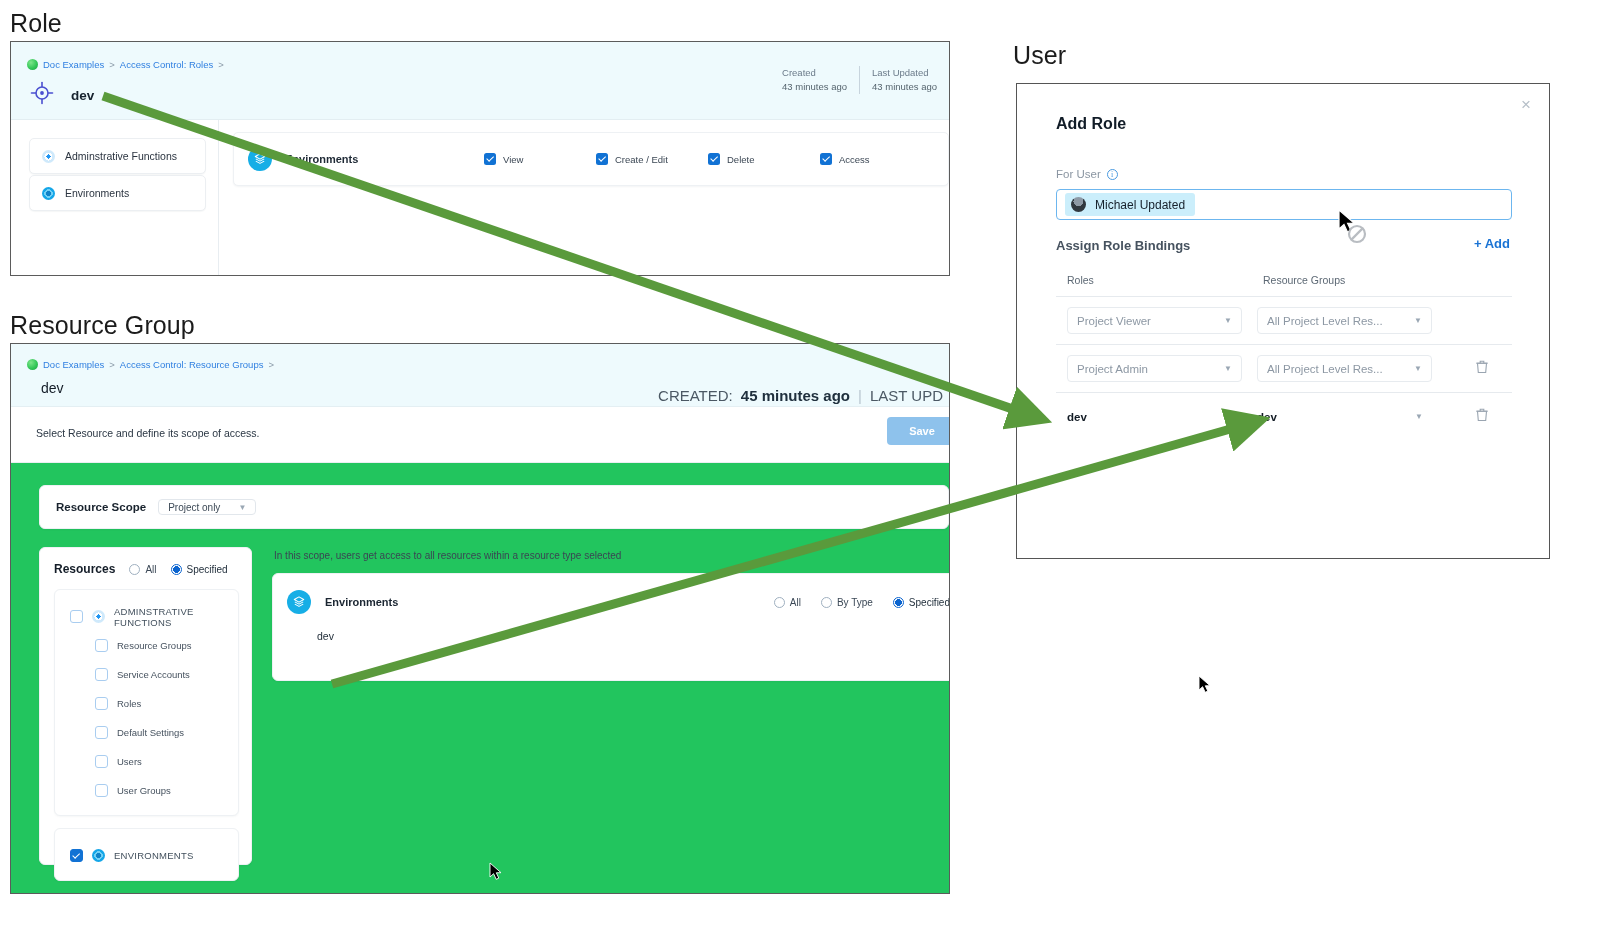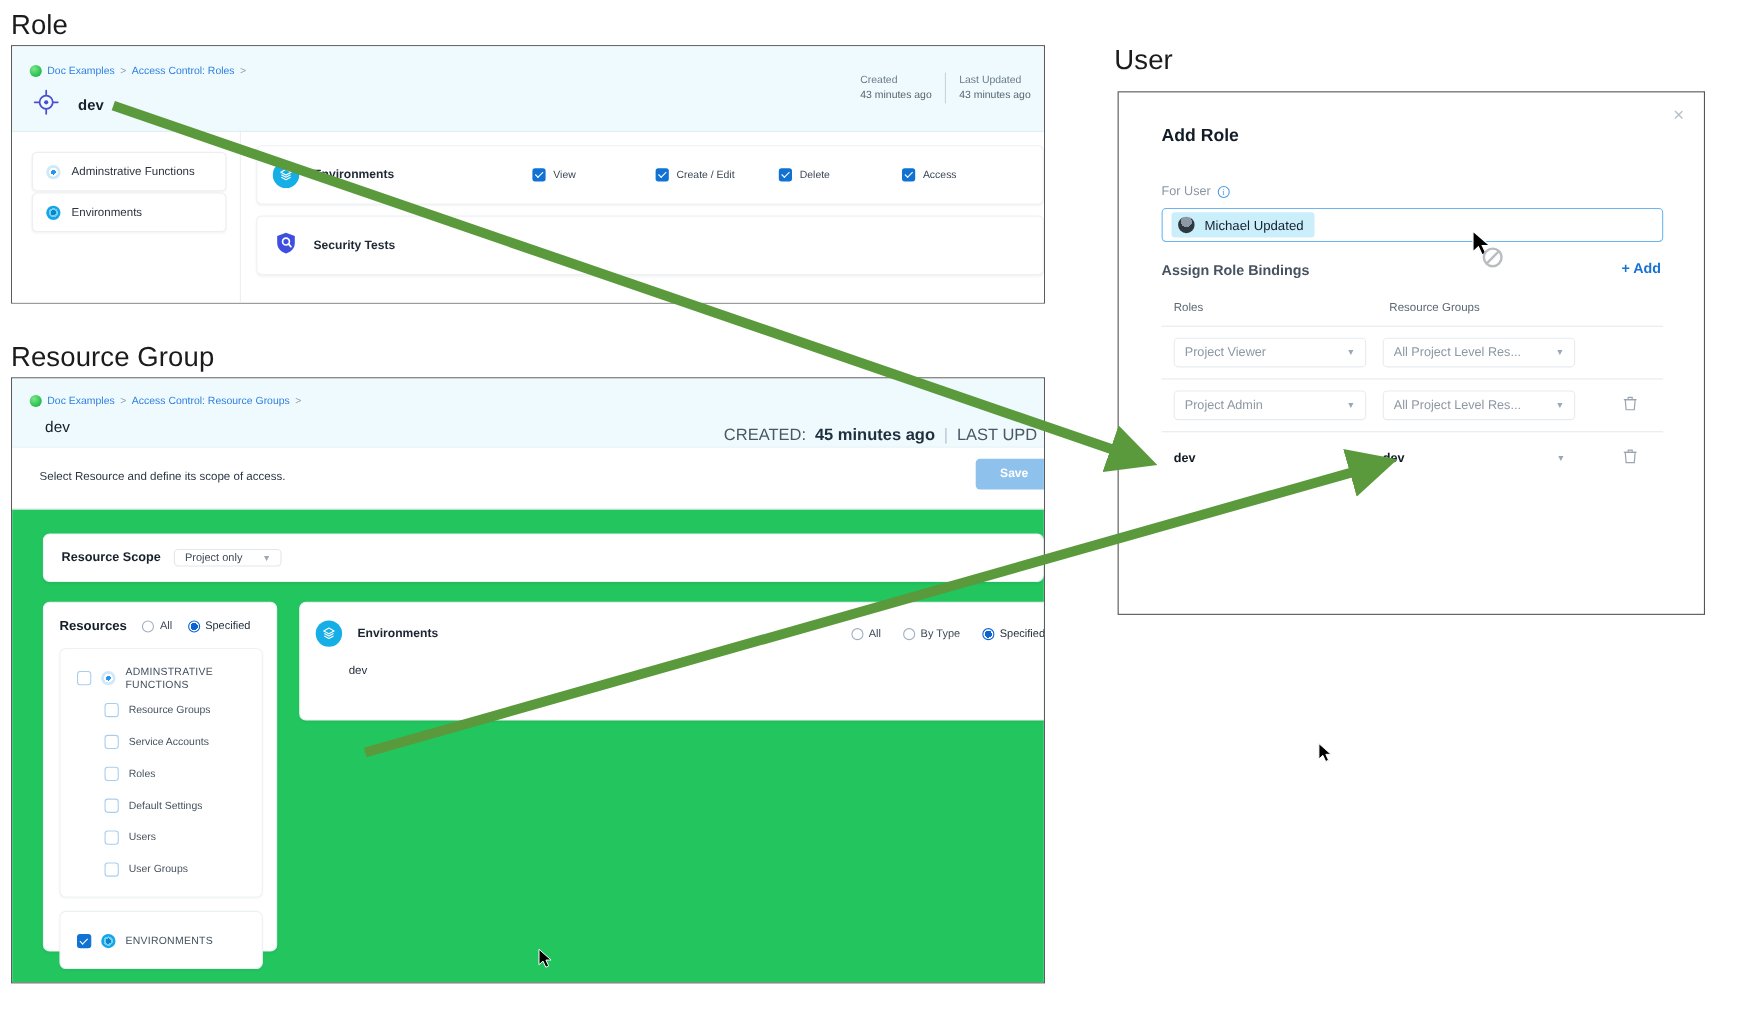--- a/index.html
+++ b/index.html
@@ -324,32 +324,20 @@
               <span class="cb on"></span>
               <span>Delete</span>
             </div>
             <div class="chk-item">
               <span class="cb on"></span>
               <span>Access</span>
             </div>
           </div>
         </div>
 
-        <div class="perm-card">
-          <div class="perm-head">
-            <span>
-              <svg width="24" height="24" viewBox="0 0 24 24">
-                <path d="M12 2.5 L20 5.6 V12 c0 5-3.6 8.2-8 9.4 -4.4-1.2-8-4.4-8-9.4 V5.6 Z" fill="#3e4fe0"></path>
-                <circle cx="12" cy="10.6" r="3.1" fill="none" stroke="#fff" stroke-width="1.5"></circle>
-                <line x1="14.2" y1="12.8" x2="16.4" y2="15.2" stroke="#fff" stroke-width="1.7" stroke-linecap="round"></line>
-              </svg>
-            </span>
-            <span class="perm-name">Security Tests</span>
-          </div>
-        </div>
       </div>
     </div>
   </div>
 
   <div class="panel" id="rg-panel">
     <div class="rg-header">
       <div class="breadcrumb" style="top:15px;">
         <span class="bc-dot"></span>
         <span class="bc-link">Doc Examples</span>
         <span class="bc-sep">&gt;</span>
@@ -428,20 +416,21 @@
           <div class="res-group">
             <div class="rg-item top">
               <span class="cbox checked"></span>
               <span class="ring solid"></span>
               <span class="rg-label caps">ENVIRONMENTS</span>
             </div>
           </div>
         </div>
 
         <div class="scope-col">
+          <div class="scope-note">In this scope, users get access to all resources within a resource type selected</div>
           <div class="env-card">
             <div class="env-card-head">
               <span class="bubble env">
                 <svg width="14" height="14" viewBox="0 0 16 16">
                   <path d="M8 2.2 L13.4 5.2 L8 8.2 L2.6 5.2 Z" fill="none" stroke="#fff" stroke-width="1.15" stroke-linejoin="round"></path>
                   <path d="M3.2 7.8 L8 10.4 L12.8 7.8" fill="none" stroke="#fff" stroke-width="1.15" stroke-linejoin="round"></path>
                   <path d="M3.2 10.4 L8 13 L12.8 10.4" fill="none" stroke="#fff" stroke-width="1.15" stroke-linejoin="round"></path>
                 </svg>
               </span>
               <span class="env-card-name">Environments</span>

